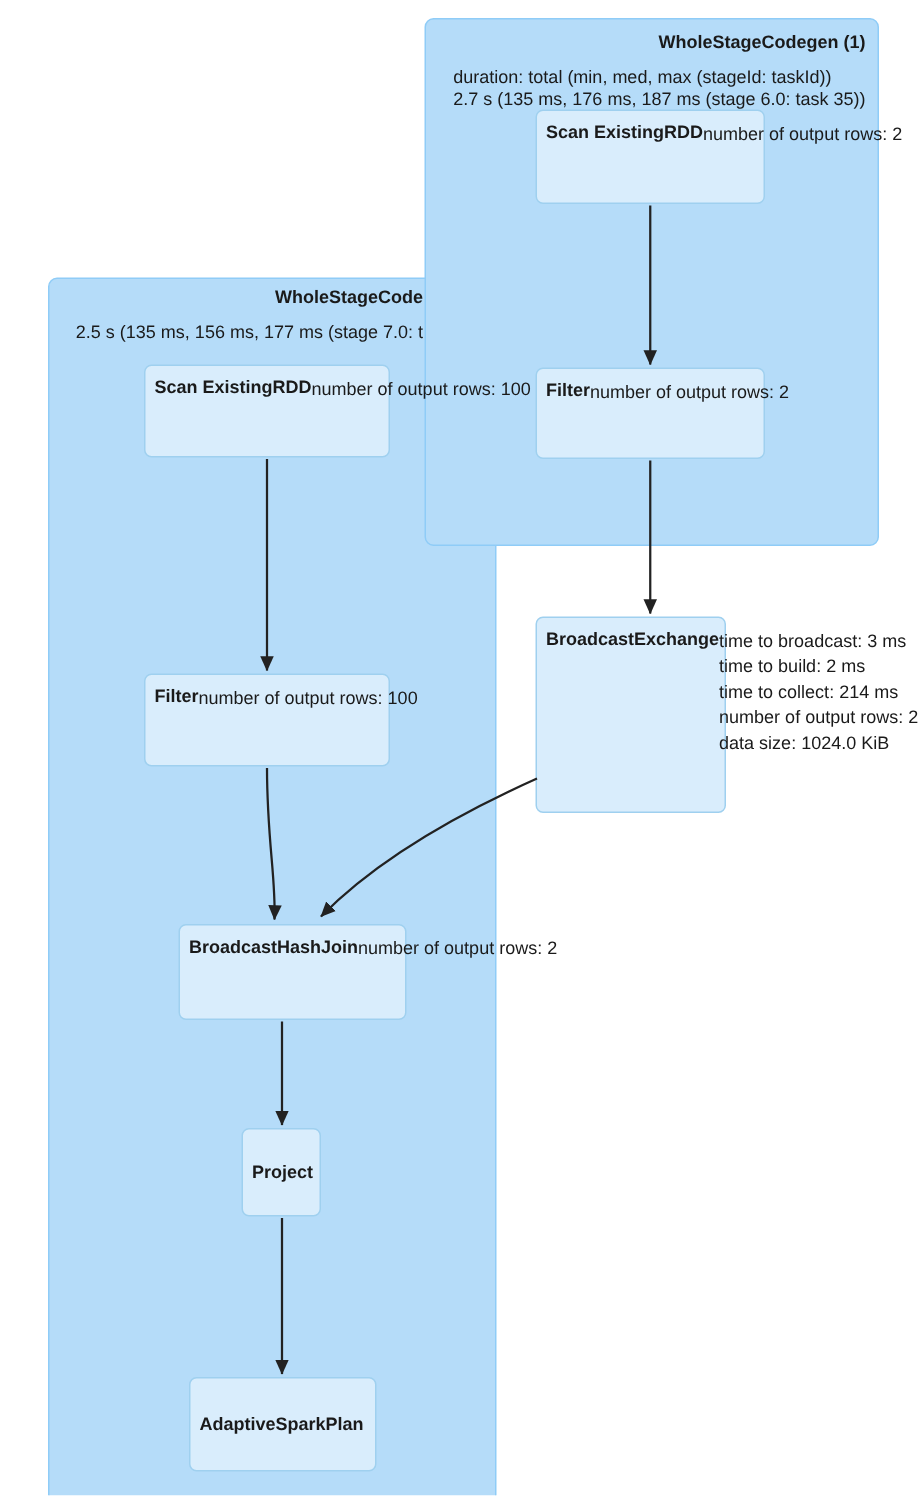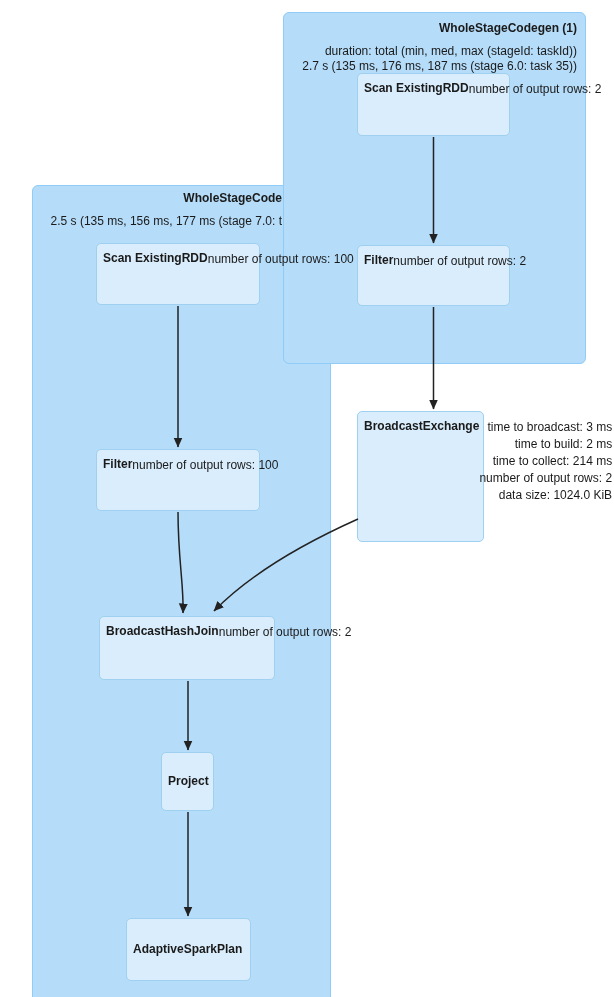--- a/index.html
+++ b/index.html
@@ -34,21 +34,21 @@
     font-size: 12px;
     font-weight: bold;
     line-height: 15px;
     text-align: right;
     white-space: nowrap;
   }
   .cluster-duration {
     position: absolute;
     font-size: 12px;
     line-height: 15px;
-    text-align: right;
+    text-align: left;
     white-space: nowrap;
   }
   .cluster-right .cluster-title    { top: 8px;  right: 8px; }
   .cluster-right .cluster-duration { top: 31px; right: 8px; }
   
   .cluster-left .cluster-title    { top: 5px;  right: 48px; }
   .cluster-left .cluster-duration { top: 28px; right: 48px; }
   .node {
     position: absolute;
     z-index: 3;
@@ -57,21 +57,21 @@
     border-radius: 5px;
     padding: 7px 6px;
     display: flex;
     flex-direction: row;
     justify-content: space-between;
     font-size: 12px;
     line-height: 15px;
   }
   .node-title { font-weight: bold; white-space: nowrap; }
   .node-metrics { white-space: nowrap; }
-  .node-metrics .metric { line-height: 17px; text-align: right; }
+  .node-metrics .metric { line-height: 17px; }
   .node.center { align-items: center; }
   .edges {
     position: absolute;
     left: 0; top: 0;
     z-index: 4;
     pointer-events: none;
   }
   .edge { stroke: var(--edge); stroke-width: 1.5; fill: none; }
   .arrowhead-shape { fill: var(--edge); }
 </style>
@@ -127,21 +127,21 @@
     <div class="node-title">BroadcastExchange</div>
     <div class="node-metrics">
       <div class="metric">time to broadcast: 3 ms</div>
       <div class="metric">time to build: 2 ms</div>
       <div class="metric">time to collect: 214 ms</div>
       <div class="metric">number of output rows: 2</div>
       <div class="metric">data size: 1024.0 KiB</div>
     </div>
   </div>
 
-  <div class="node" style="left:99px;top:616px;width:176px;height:64px">
+  <div class="node" style="left:119px;top:616px;width:152px;height:64px">
     <div class="node-title">BroadcastHashJoin</div>
     <div class="node-metrics">
       <div class="metric">number of output rows: 2</div>
     </div>
   </div>
 
   <div class="node center" style="left:161px;top:752px;width:53px;height:59px">
     <div class="node-title">Project</div>
   </div>
 

